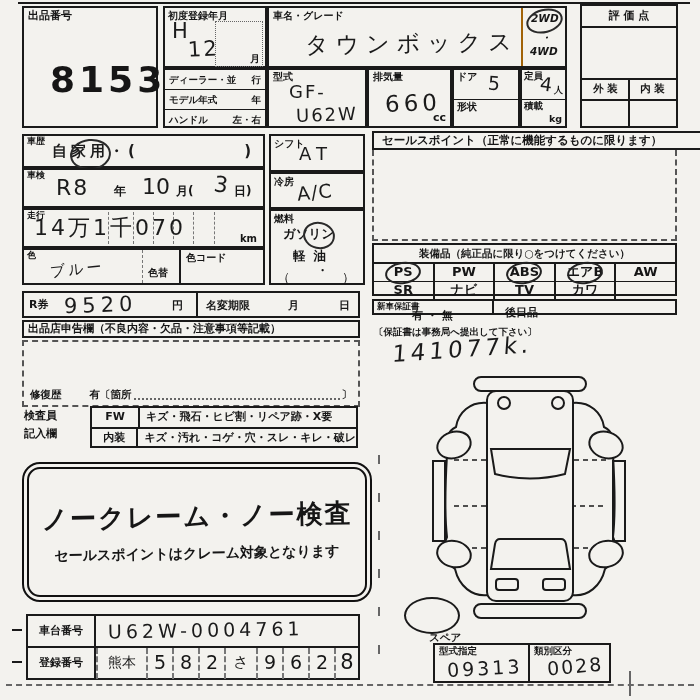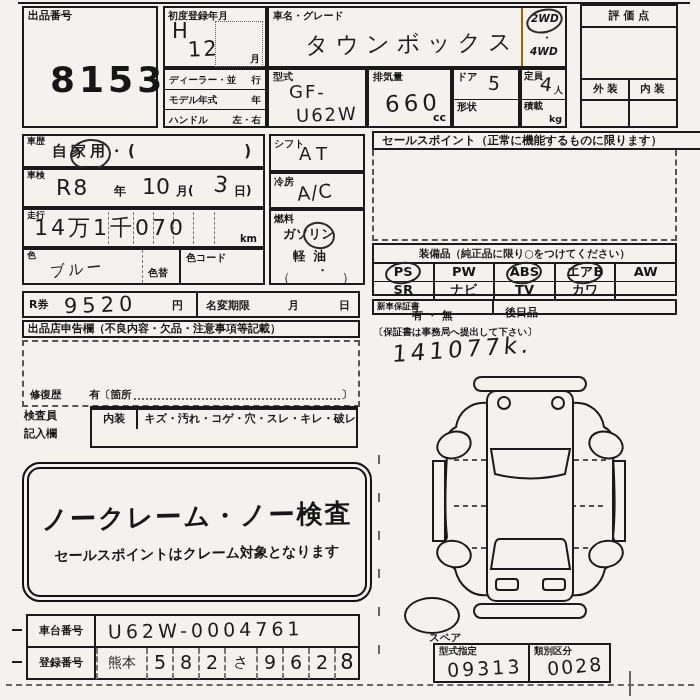--- a/index.html
+++ b/index.html
@@ -223,20 +223,24 @@
       <span style="width:28px;"></span>
       <span>有〔箇所</span>
       <span style="flex:1;border-bottom:2px dotted #666;margin:0 2px 2px;"></span>
       <span>〕</span>
     </div>
   </div>
 
   <span class="lbl" style="left:24px;top:410px;font-size:11px;">検査員</span>
   <span class="lbl" style="left:24px;top:428px;font-size:11px;">記入欄</span>
   <div class="box" style="left:90px;top:406px;width:268px;height:42px;">
+    <div class="insrow">
+      <span class="inshead">FW</span>
+      <span class="instext">キズ・飛石・ヒビ割・リペア跡・X要</span>
+    </div>
     <div class="insrow" style="border-top:2px solid #1a1a1a;">
       <span class="inshead">内装</span>
       <span class="instext">キズ・汚れ・コゲ・穴・スレ・キレ・破レ</span>
     </div>
   </div>
 
   <div style="position:absolute;left:22px;top:462px;width:346px;height:136px;border:2.5px solid #111;border-radius:18px;">
     <div style="position:absolute;inset:3px;border:2px solid #111;border-radius:13px;">
       <div style="position:absolute;left:0;right:0;top:30px;text-align:center;font-weight:bold;font-size:26px;letter-spacing:2px;transform:rotate(-1.2deg);">ノークレーム・ノー検査</div>
       <div style="position:absolute;left:0;right:0;top:76px;text-align:center;font-weight:bold;font-size:14px;transform:rotate(-1deg);">セールスポイントはクレーム対象となります</div>

